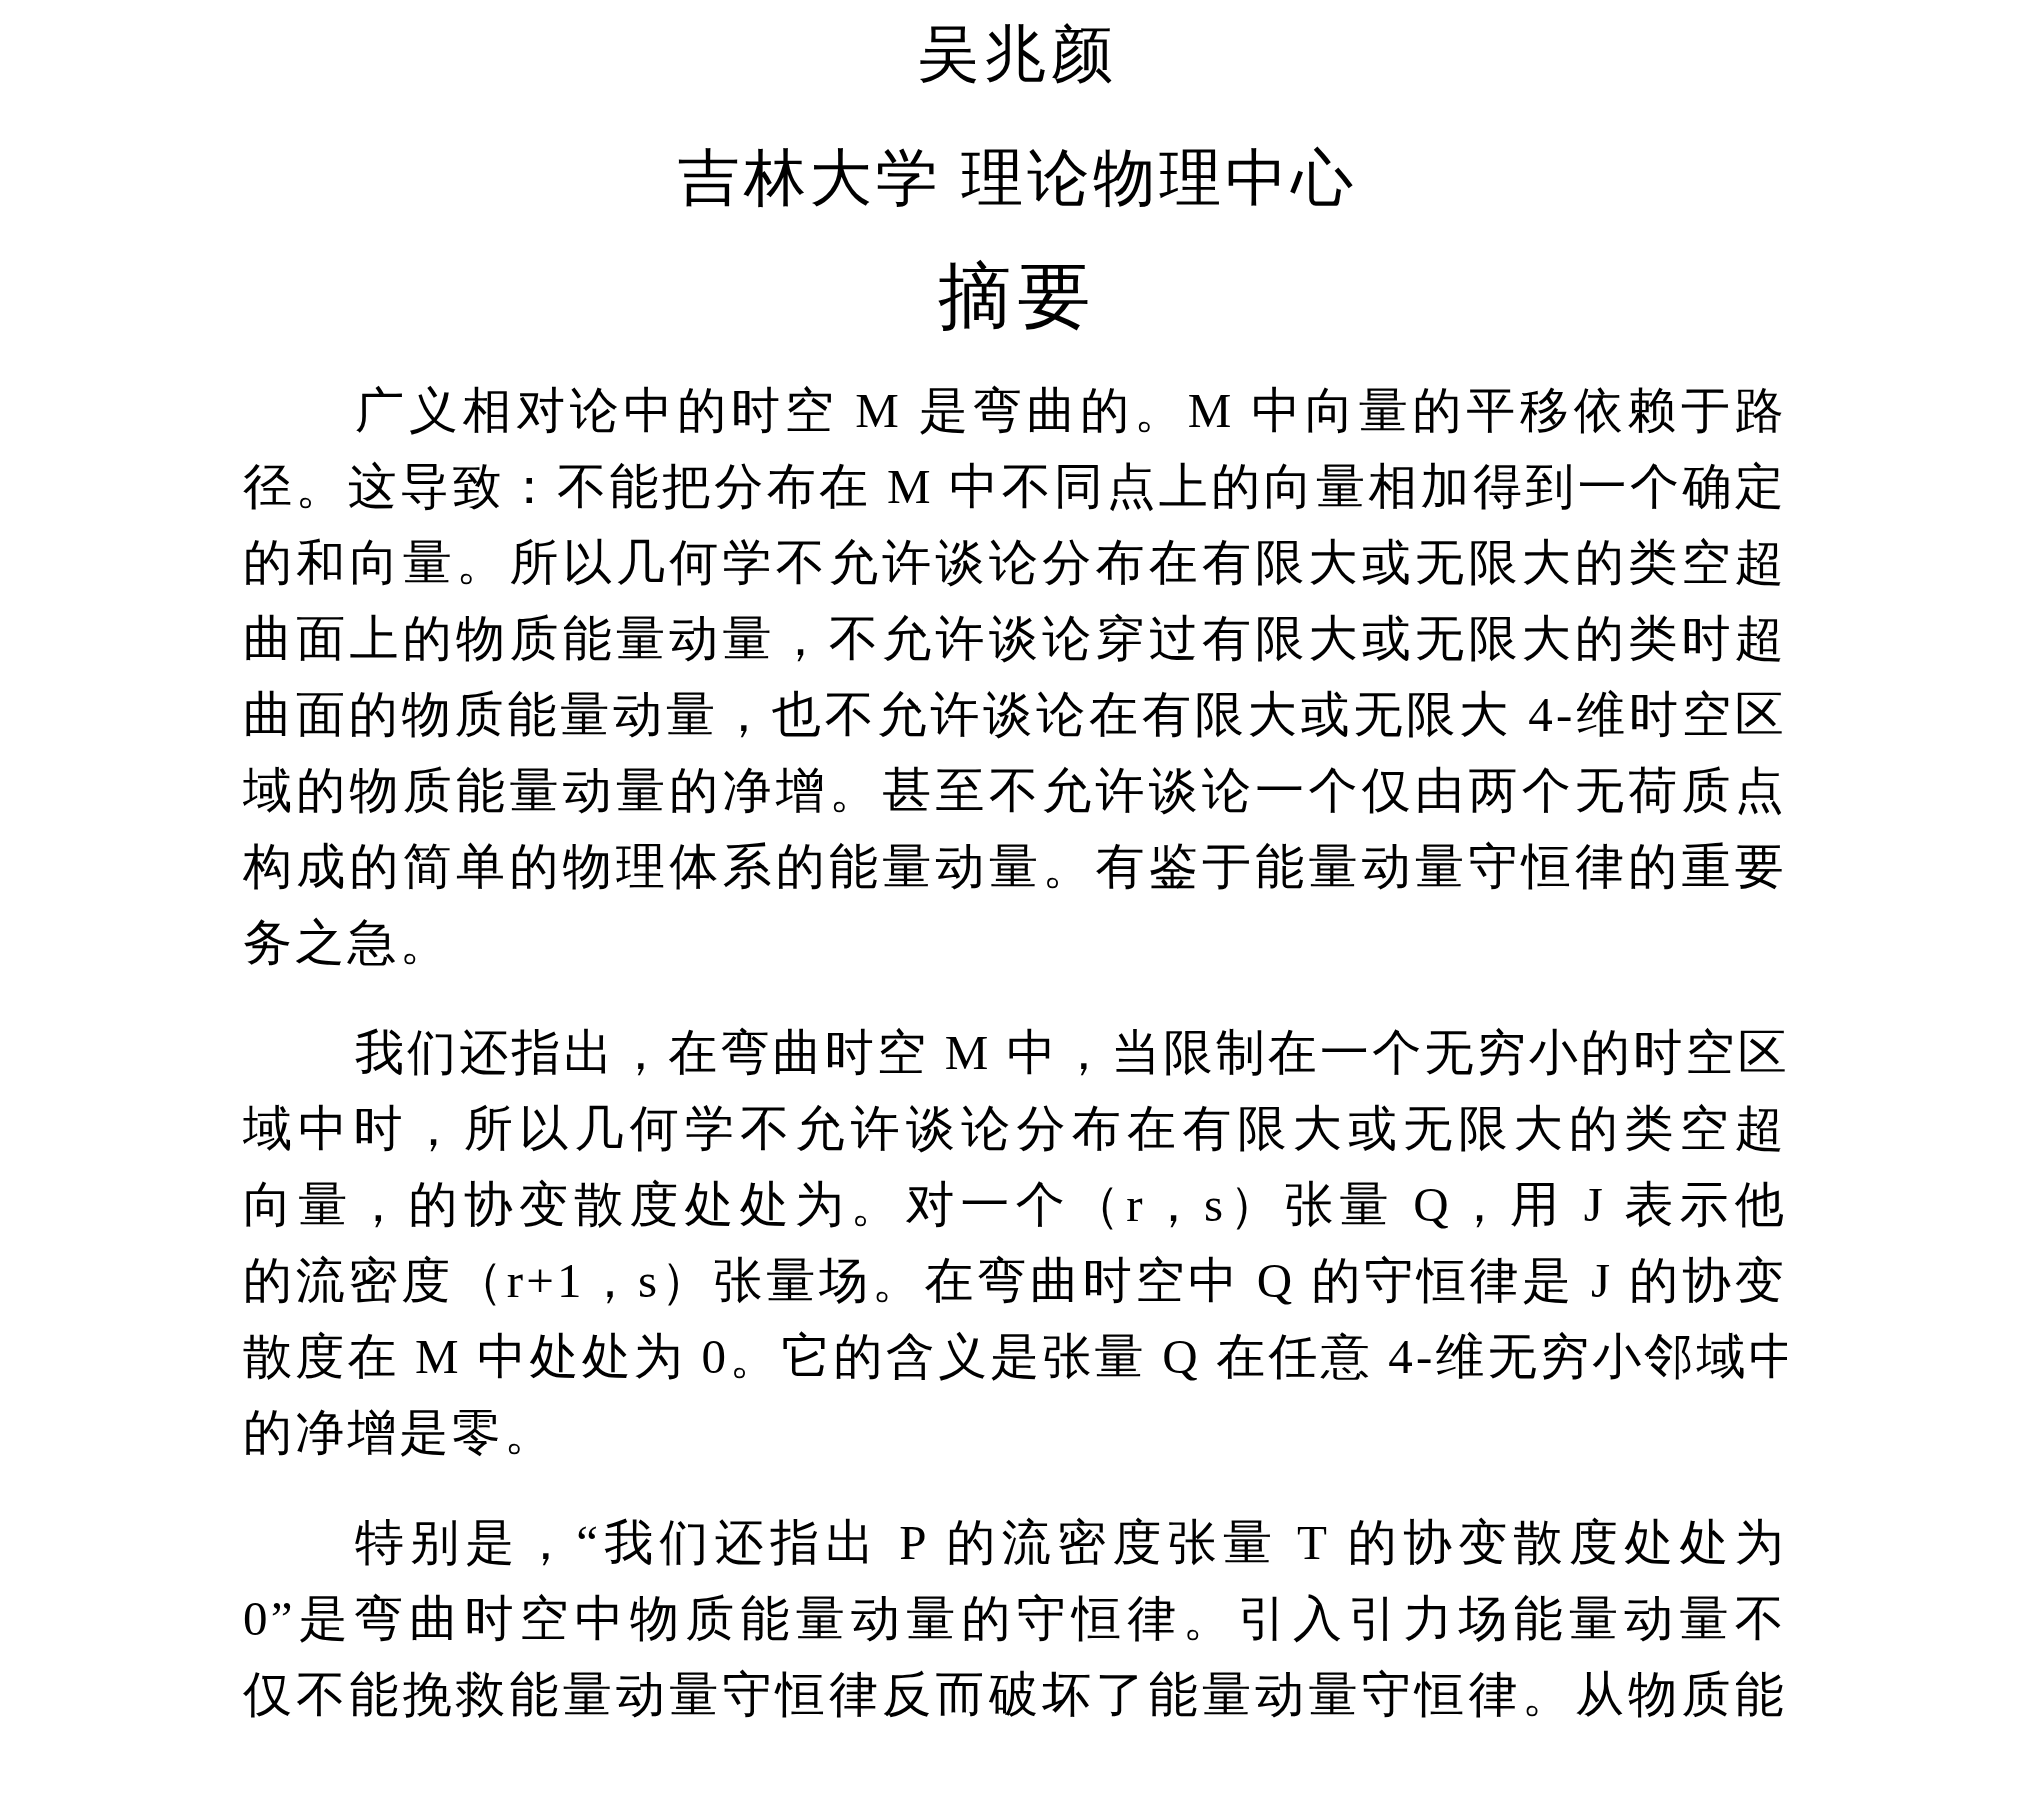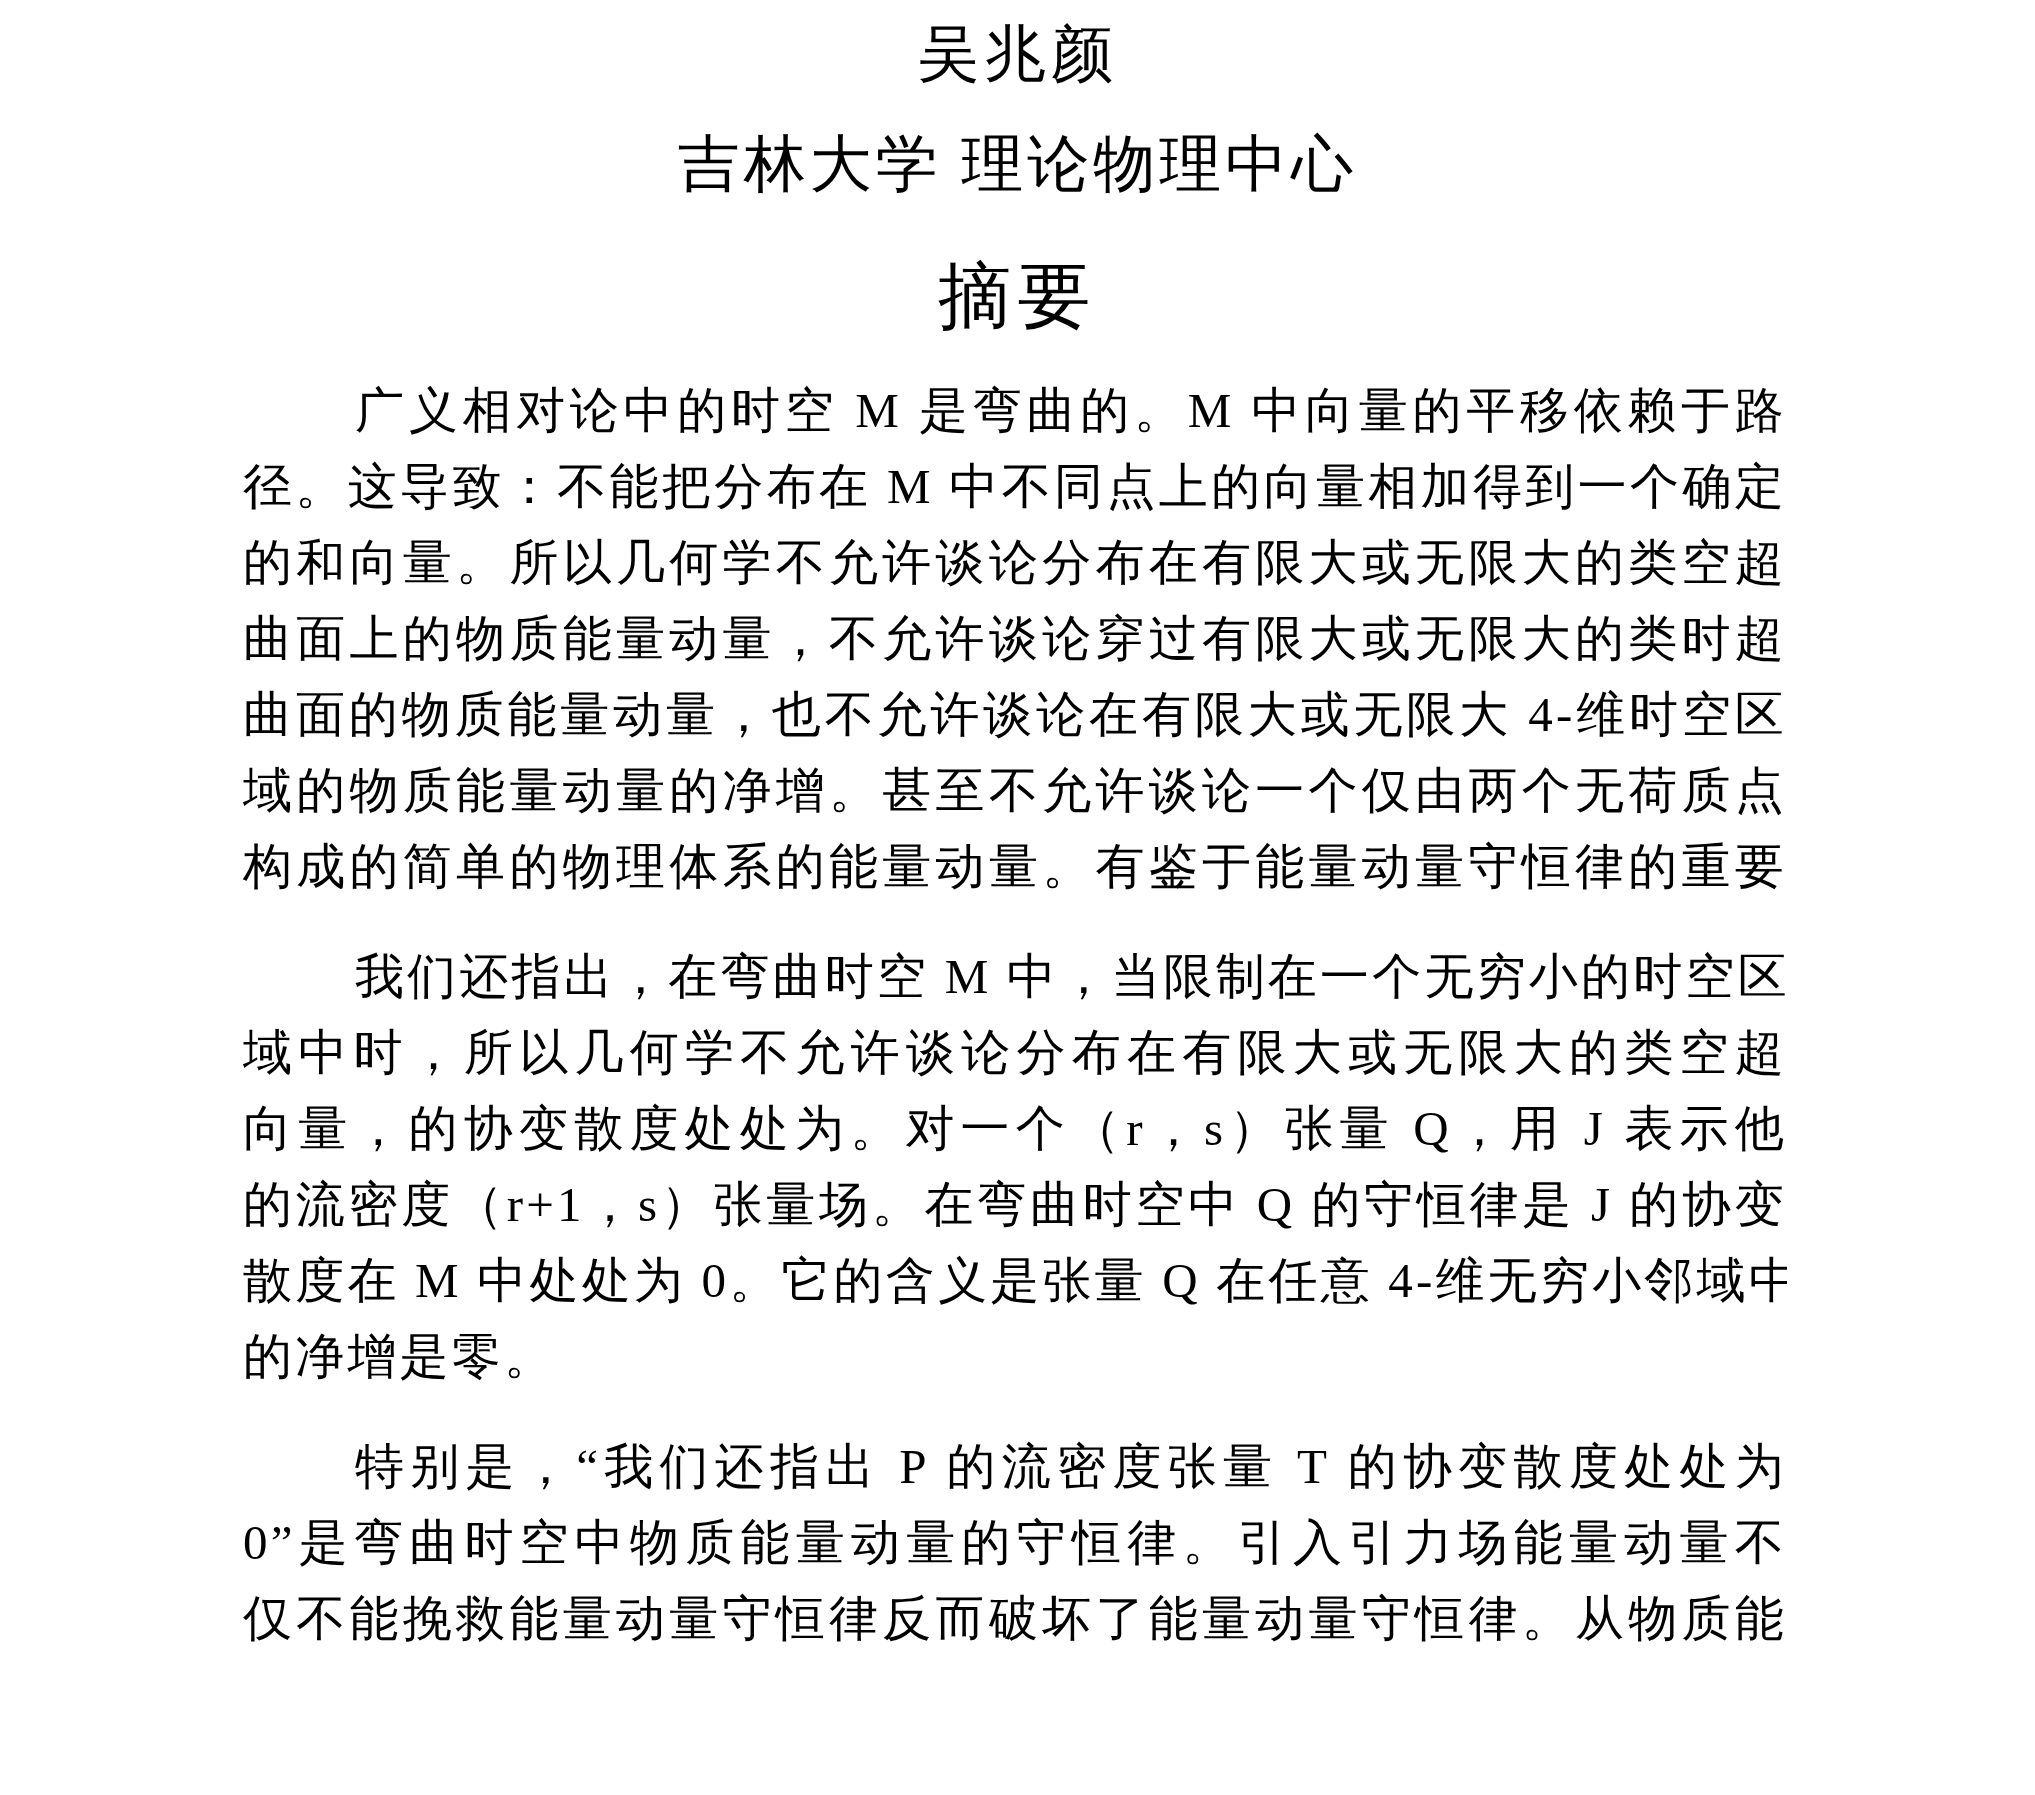--- a/index.html
+++ b/index.html
@@ -23,21 +23,21 @@
     text-align: center;
     white-space: pre;
   }
   .author-line {
     top: 9.6px;
     font-size: 62px;
     line-height: 88px;
     letter-spacing: 4.8px;
   }
   .affiliation-line {
-    top: 120px;
+    top: 134px;
     font-size: 62px;
     line-height: 88px;
     letter-spacing: 4px;
   }
   .abstract-heading {
     top: 249px;
     font-size: 73px;
     line-height: 96px;
     letter-spacing: 6.4px;
   }
@@ -83,20 +83,21 @@
 
   <div class="abstract-body">
       <div class="paragraph">
         <div class="line first">广义相对论中的时空 M 是弯曲的。M 中向量的平移依赖于路</div>
         <div class="line">径。这导致：不能把分布在 M 中不同点上的向量相加得到一个确定</div>
         <div class="line">的和向量。所以几何学不允许谈论分布在有限大或无限大的类空超</div>
         <div class="line">曲面上的物质能量动量，不允许谈论穿过有限大或无限大的类时超</div>
         <div class="line">曲面的物质能量动量，也不允许谈论在有限大或无限大 4-维时空区</div>
         <div class="line">域的物质能量动量的净增。甚至不允许谈论一个仅由两个无荷质点</div>
         <div class="line">构成的简单的物理体系的能量动量。有鉴于能量动量守恒律的重要</div>
+        <div class="line last">务之急。</div>
       </div>
       <div class="paragraph">
         <div class="line first">我们还指出，在弯曲时空 M 中，当限制在一个无穷小的时空区</div>
         <div class="line">域中时，所以几何学不允许谈论分布在有限大或无限大的类空超</div>
         <div class="line">向量，的协变散度处处为。对一个（r，s）张量 Q，用 J 表示他</div>
         <div class="line">的流密度（r+1，s）张量场。在弯曲时空中 Q 的守恒律是 J 的协变</div>
         <div class="line">散度在 M 中处处为 0。它的含义是张量 Q 在任意 4-维无穷小邻域中</div>
         <div class="line last">的净增是零。</div>
       </div>
       <div class="paragraph">

